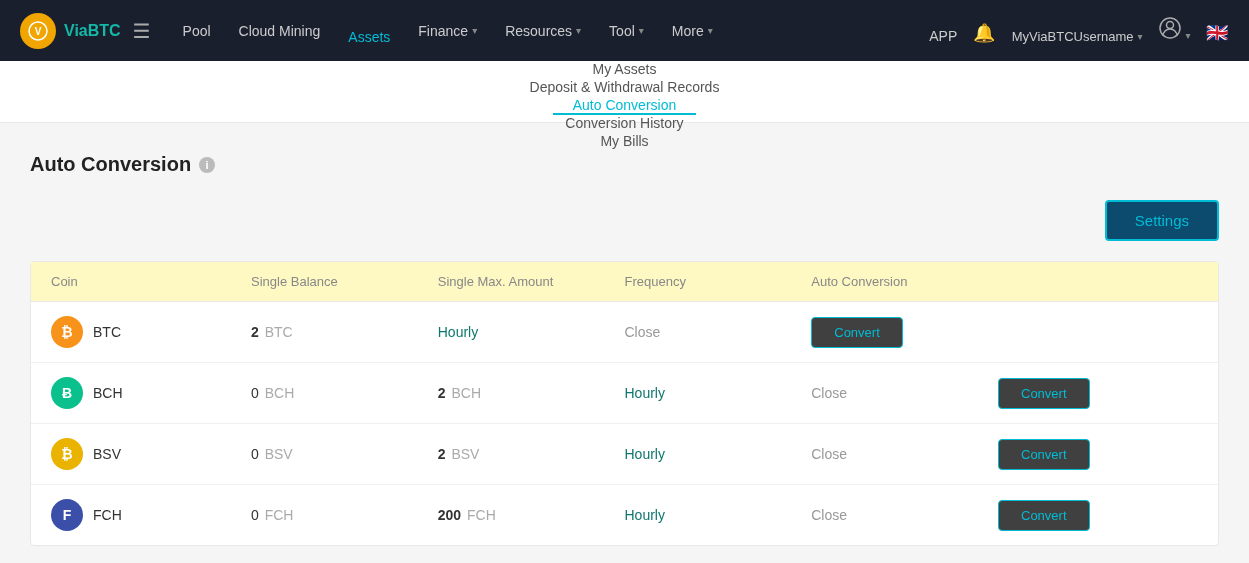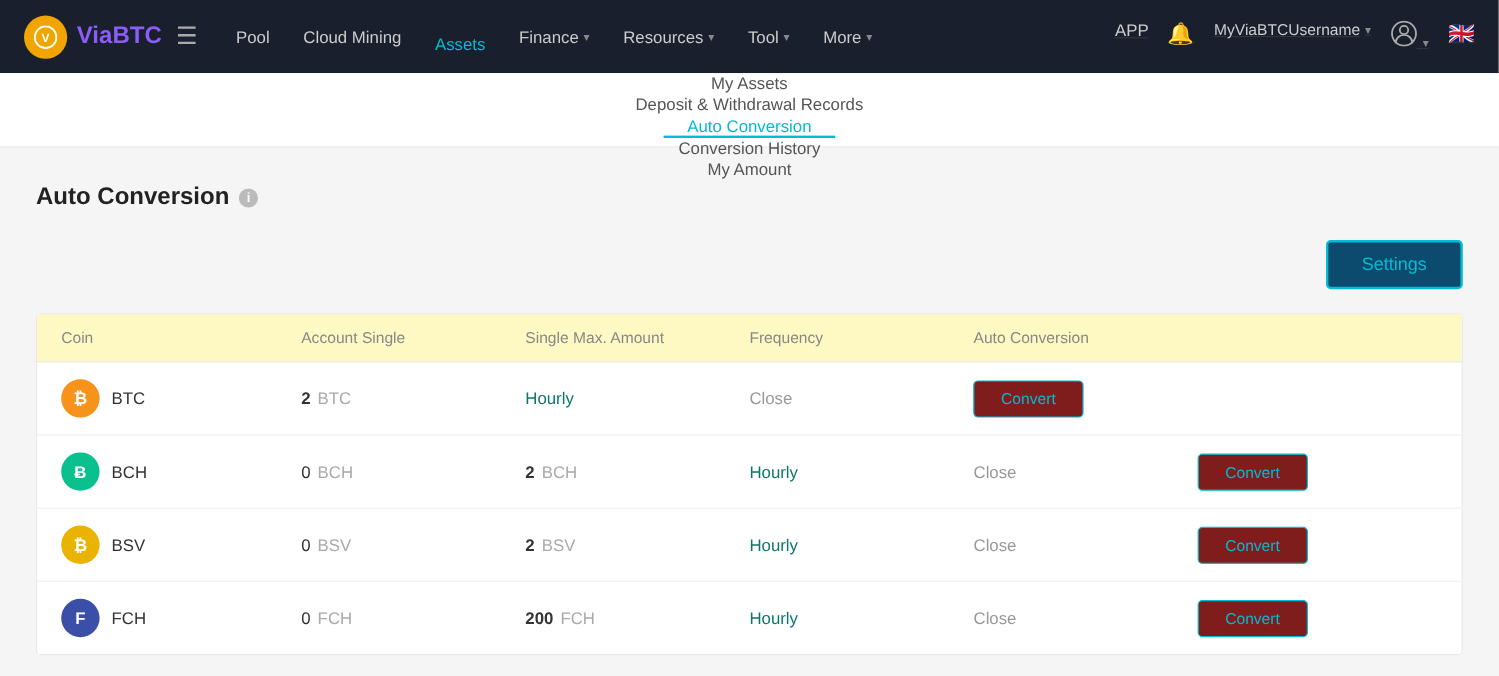--- a/index.html
+++ b/index.html
@@ -37,21 +37,21 @@
       color: #ccc;
       padding: 8px 12px;
       cursor: pointer;
       font-size: 14px;
       display: flex; align-items: center; gap: 4px;
       white-space: nowrap;
     }
     .nav-item.active { color: #00bcd4; margin-top: 12px; }
     .nav-item .chevron { font-size: 10px; color: #888; }
     .nav-right {
-      display: flex; align-items: flex-start; gap: 16px; text-decoration: underline;
+      display: flex; align-items: flex-end; gap: 16px;
     }
     .nav-app { color: #ccc; font-size: 14px; }
     .nav-bell { color: #ccc; font-size: 18px; }
     .nav-username { color: #ccc; font-size: 13px; display: flex; align-items: center; gap: 4px; }
     .nav-avatar { color: #ccc; font-size: 18px; }
     .nav-flag { font-size: 18px; }
 
     
     .tabs-bar {
       background: #fff;
@@ -153,41 +153,41 @@
     .coin-name { font-weight: 500; color: #333; }
     .balance-cell { color: #333; }
     .balance-cell .zero { color: #333; }
     .balance-cell .unit { color: #aaa; margin-left: 2px; }
     .max-cell .bold { font-weight: bold; color: #333; }
     .max-cell .unit { color: #aaa; margin-left: 2px; }
     .freq-cell { color: #0f766e; }
     .auto-cell { color: #999; }
     .op-cell {}
     .convert-btn {
-      background: #7f1d1d;
+      background: #404040;
       color: #00bcd4;
       border: 1px solid #00bcd4;
       padding: 7px 22px;
       font-size: 13px;
       border-radius: 4px;
       cursor: pointer;
     }
   </style>
 </head>
 <body>
 
 <nav class="navbar">
   <div class="navbar-logo">
     <div class="logo-icon">
       <svg width="20" height="20" viewBox="0 0 20 20" fill="none">
         <circle cx="10" cy="10" r="9" stroke="#fff" stroke-width="1.5"></circle>
         <text x="10" y="14" text-anchor="middle" fill="#fff" font-size="10" font-weight="bold">V</text>
       </svg>
     </div>
-    <span style="color:#8b5cf6; font-weight:bold; font-size:20px;">ViaBTC</span>
+    <span style="color:#14b8a6; font-weight:bold; font-size:16px;">ViaBTC</span>
   </div>
   <span class="navbar-menu-icon">☰</span>
   <div class="nav-items">
     <div class="nav-item">Pool</div>
     <div class="nav-item">Cloud Mining</div>
     <div class="nav-item active">Assets</div>
     <div class="nav-item">Finance <span class="chevron">▾</span></div>
     <div class="nav-item">Resources <span class="chevron">▾</span></div>
     <div class="nav-item">Tool <span class="chevron">▾</span></div>
     <div class="nav-item">More <span class="chevron">▾</span></div>
@@ -209,37 +209,37 @@
     </div>
     <div class="nav-flag">🇬🇧</div>
   </div>
 </nav>
 
 <div class="tabs-bar">
   <div class="tab-item">My Assets</div>
   <div class="tab-item">Deposit &amp; Withdrawal Records</div>
   <div class="tab-item active">Auto Conversion</div>
   <div class="tab-item">Conversion History</div>
-  <div class="tab-item">My Amount</div>
+  <div class="tab-item">My Bills</div>
 </div>
 
 <div class="main-content">
   <div class="page-title-row">
     <span class="page-title">Auto Conversion</span>
     <div class="info-icon">i</div>
   </div>
 
   <div class="settings-row">
     <button class="settings-btn">Settings</button>
   </div>
 
   <div class="table-container">
     <div class="table-header">
       <div>Coin</div>
-      <div>Account Single</div>
+      <div>Single Balance</div>
       <div>Single Max. Amount</div>
       <div>Frequency</div>
       <div>Auto Conversion</div>
     </div>
 
     <div class="table-row">
       <div class="coin-cell">
         <div class="coin-icon btc">₿</div>
         <span class="coin-name">BTC</span>
       </div>

